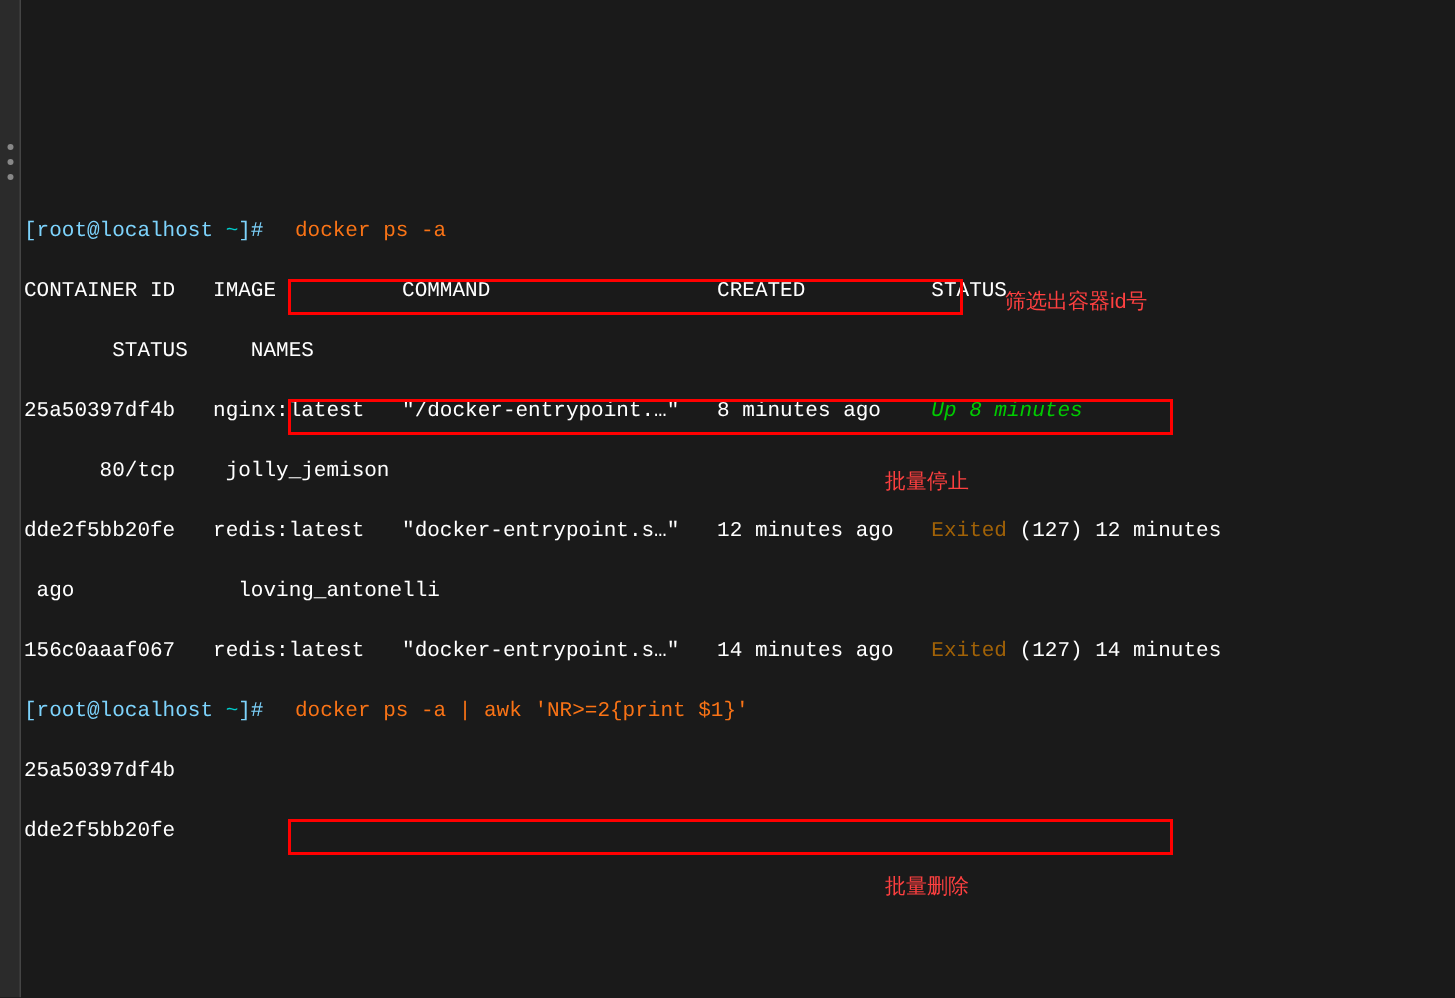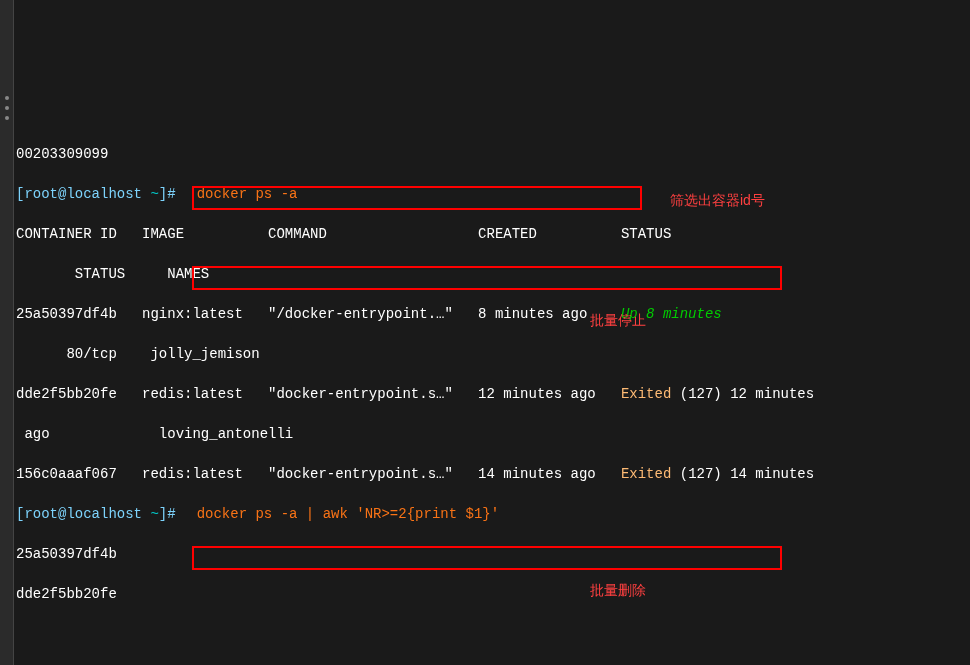--- a/index.html
+++ b/index.html
@@ -34,21 +34,21 @@
   }
   .dot { width: 4px; height: 4px; background: #888; margin: 6px 3px; border-radius: 50%; }
   .term {
     margin-left: 16px;
   }
   .line { height: 20px; }
   .prompt-user { color: #7dd3fc; }
   .prompt-tilde { color: #00cccc; }
   .white { color: #ffffff; }
   .cmd { color: #f97316; margin-left: 21px; }
-  .yellow { color: #fdba74; font-family: Liberation Mono, monospace; }
+  .yellow { color: #a16207; font-family: Liberation Mono, monospace; }
   .green { color: #00cc00; font-style: italic; }
   .redbox {
     position: absolute;
     border: 2px solid #ff0000;
     pointer-events: none;
   }
   .annotation {
     position: absolute;
     color: #ff4040;
     font-family: sans-serif;
@@ -60,21 +60,20 @@
 
 
 
 <div class="sidebar">
   <div class="sidebar-dots">
     <div class="dot"></div><div class="dot"></div><div class="dot"></div>
   </div>
 </div>
 
 <div class="term">
-<div class="line"><span class="white">00203309099</span></div>
 <div class="line"><span class="prompt-user">[root@localhost </span><span class="prompt-tilde">~</span><span class="prompt-user">]#</span><span class="cmd">docker ps -a</span></div>
 <div class="line"><span class="white">CONTAINER ID   IMAGE          COMMAND                  CREATED          STATUS</span></div>
 <div class="line"><span class="white">       STATUS     NAMES</span></div>
 <div class="line"><span class="white">25a50397df4b   nginx:latest   "/docker-entrypoint.…"   8 minutes ago    </span><span class="green">Up 8 minutes</span></div>
 <div class="line"><span class="white">      80/tcp    jolly_jemison</span></div>
 <div class="line"><span class="white">dde2f5bb20fe   redis:latest   "docker-entrypoint.s…"   12 minutes ago   </span><span class="yellow">Exited</span><span class="white"> (127) 12 minutes</span></div>
 <div class="line"><span class="white"> ago             loving_antonelli</span></div>
 <div class="line"><span class="white">156c0aaaf067   redis:latest   "docker-entrypoint.s…"   14 minutes ago   </span><span class="yellow">Exited</span><span class="white"> (127) 14 minutes</span></div>
 <div class="line"><span class="prompt-user">[root@localhost </span><span class="prompt-tilde">~</span><span class="prompt-user">]#</span><span class="cmd">docker ps -a | awk 'NR&gt;=2{print $1}'</span></div>
 <div class="line"><span class="white">25a50397df4b</span></div>

